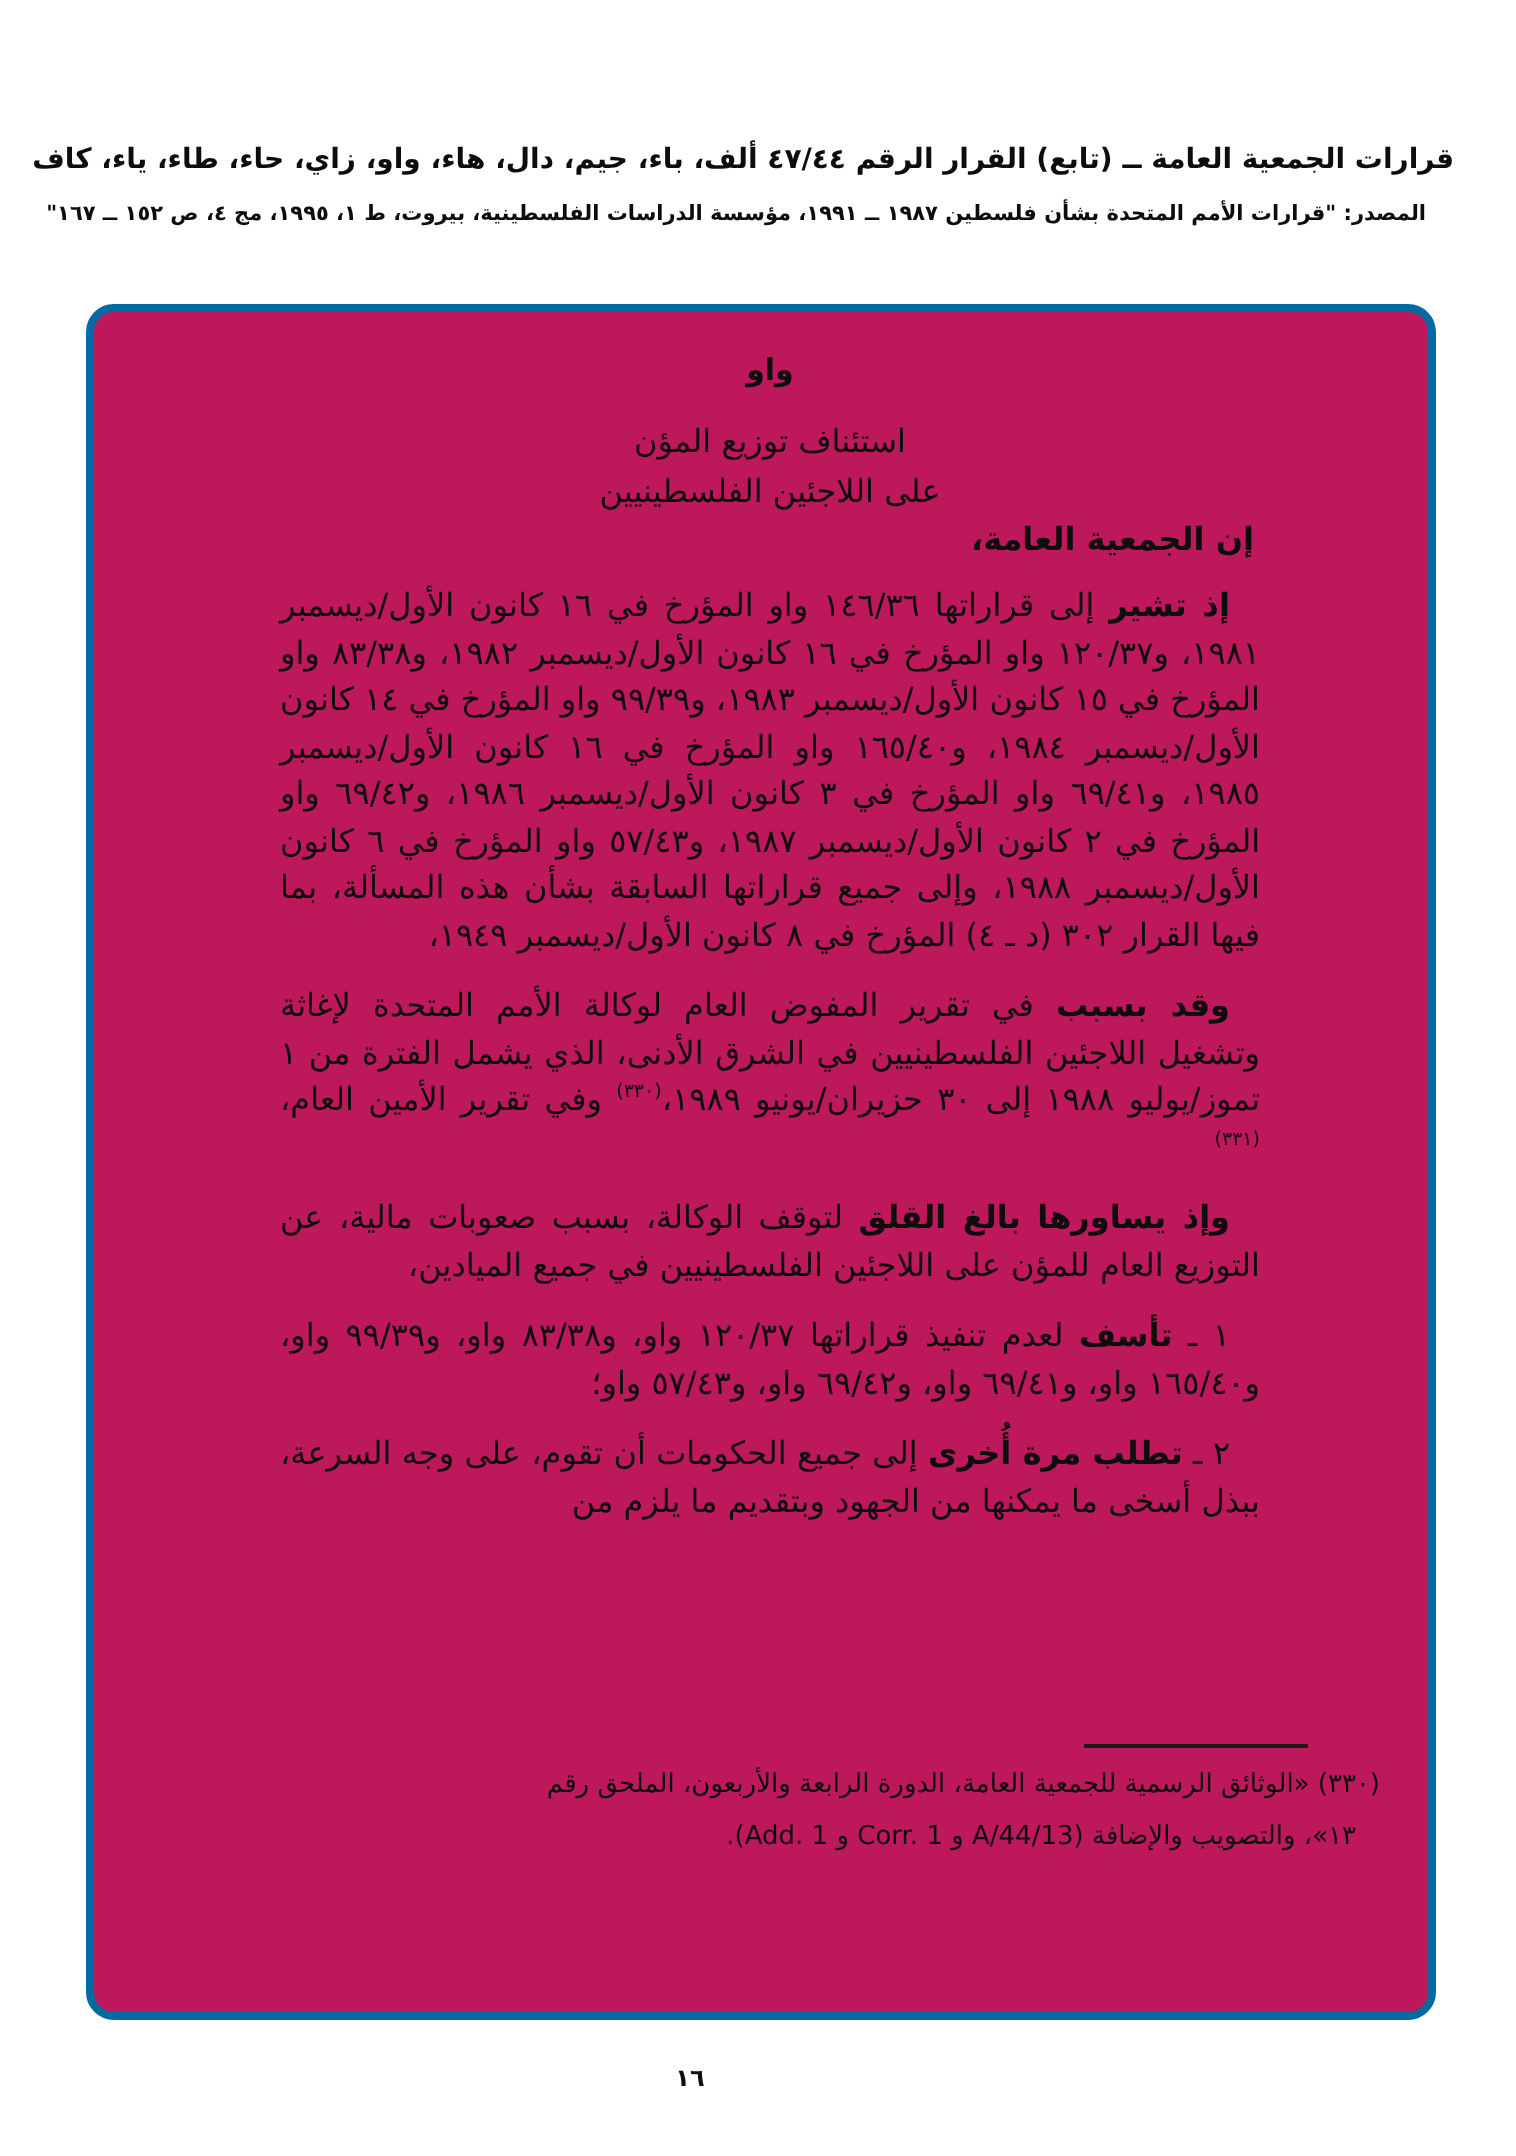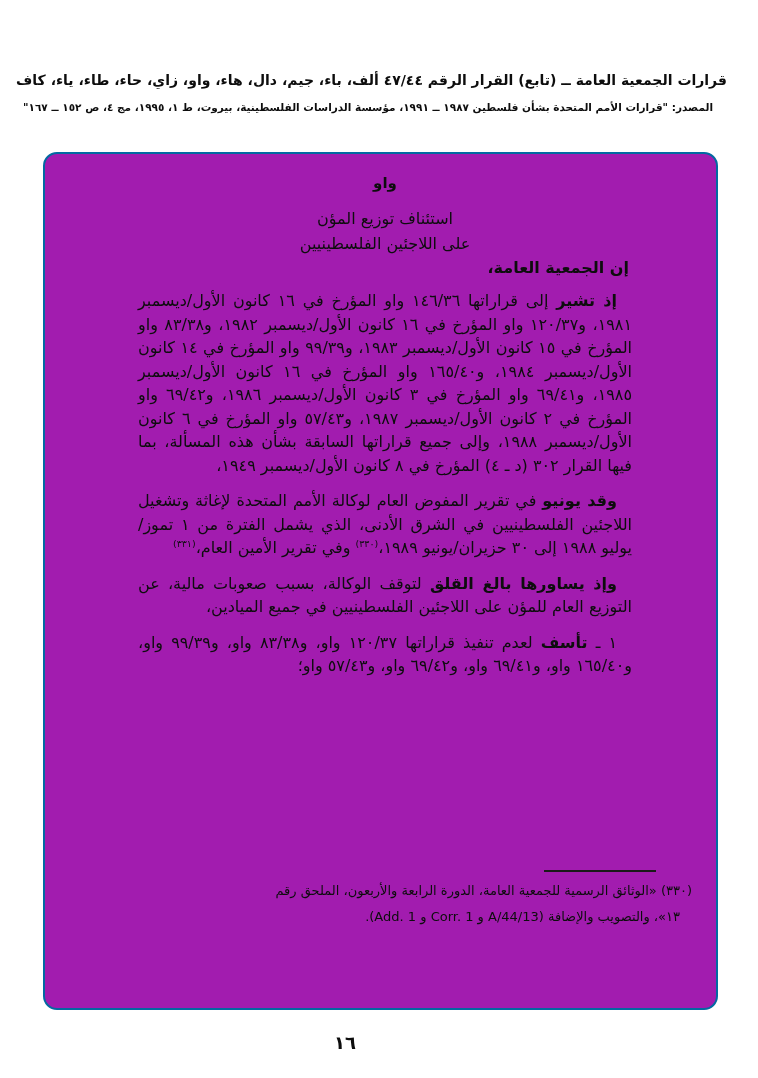--- a/index.html
+++ b/index.html
@@ -12,40 +12,40 @@
     direction:rtl; text-align:right;
     font-size:14px; font-weight:bold; white-space:nowrap;
   }
   .source-line {
     position:absolute; top:101px; right:45px; left:40px;
     direction:rtl; text-align:right;
     font-size:10.5px; font-weight:bold; white-space:nowrap;
   }
   .frame {
     position:absolute; left:43px; top:152px; width:675px; height:858px;
-    box-sizing:border-box; border:2px solid #0369a1; border-radius:14px;
-    background:#a21caf;
+    box-sizing:border-box; border:4px solid #0369a1; border-radius:14px;
+    background:#be185d;
   }
   .content { direction:rtl; padding:20px 72px 0 81px; }
   .waw { text-align:center; font-weight:bold; font-size:15px; margin:0 0 14px 0; }
   .doc-title { text-align:center; font-weight:normal; font-size:16px; line-height:25px; margin:0; }
   .intro { margin:2px 0 5px 0; font-weight:bold; font-size:16px; text-indent:15px; }
   .para { margin:12px; font-size:16px; line-height:23.5px; text-align:justify; text-indent:15px; }
   .para b { font-weight:bold; }
   sup.fn-marker { font-size:9.5px; line-height:0; }
   .footnotes {
     position:absolute; top:716px; right:24px; width:422px;
     direction:rtl; text-align:right; font-size:13px; line-height:26px;
   }
   .fn-rule { border:0; border-top:2px solid #1a1a1a; width:112px; height:0; margin:0 36px 6px 0; }
   .fn { margin:0; padding-right:12px; text-indent:-12px; }
   .fn-short { margin:0 30px 0 0; padding:0; text-indent:0; }
   .page-number {
     position:absolute; top:1032px; left:0; width:690px; text-align:center;
-    font-size:18px; font-weight:bold;
+    font-size:12px; font-weight:bold;
   }
 </style>
 </head>
 <body>
 
 <div class="page">
 
   <div class="header-line">قرارات الجمعية العامة ــ (تابع) القرار الرقم ٤٧/٤٤ ألف، باء، جيم، دال، هاء، واو، زاي، حاء، طاء، ياء، كاف</div>
 
   <div class="source-line">المصدر: "قرارات الأمم المتحدة بشأن فلسطين ١٩٨٧ ــ ١٩٩١، مؤسسة الدراسات الفلسطينية، بيروت، ط ١، ١٩٩٥، مج ٤، ص ١٥٢ ــ ١٦٧"</div>
@@ -56,26 +56,27 @@
       <p class="waw">واو</p>
 
       <p class="doc-title">استئناف توزيع المؤن</p>
 
       <p class="doc-title">على اللاجئين الفلسطينيين</p>
 
       <p class="intro">إن الجمعية العامة،</p>
 
       <p class="para"><b>إذ تشير</b><span> إلى قراراتها ١٤٦/٣٦ واو المؤرخ في ١٦ كانون الأول/ديسمبر ١٩٨١، و١٢٠/٣٧ واو المؤرخ في ١٦ كانون الأول/ديسمبر ١٩٨٢، و٨٣/٣٨ واو المؤرخ في ١٥ كانون الأول/ديسمبر ١٩٨٣، و٩٩/٣٩ واو المؤرخ في ١٤ كانون الأول/ديسمبر ١٩٨٤، و١٦٥/٤٠ واو المؤرخ في ١٦ كانون الأول/ديسمبر ١٩٨٥، و٦٩/٤١ واو المؤرخ في ٣ كانون الأول/ديسمبر ١٩٨٦، و٦٩/٤٢ واو المؤرخ في ٢ كانون الأول/ديسمبر ١٩٨٧، و٥٧/٤٣ واو المؤرخ في ٦ كانون الأول/ديسمبر ١٩٨٨، وإلى جميع قراراتها السابقة بشأن هذه المسألة، بما فيها القرار ٣٠٢ (د ـ ٤) المؤرخ في ٨ كانون الأول/ديسمبر ١٩٤٩،</span></p>
 
-      <p class="para"><b>وقد يونيو</b><span> في تقرير المفوض العام لوكالة الأمم المتحدة لإغاثة وتشغيل اللاجئين الفلسطينيين في الشرق الأدنى، الذي يشمل الفترة من ١ تموز/يوليو ١٩٨٨ إلى ٣٠ حزيران/يونيو ١٩٨٩،</span><sup class="fn-marker">(٣٣٠)</sup><span> وفي تقرير الأمين العام،</span><sup class="fn-marker">(٣٣١)</sup></p>
+      <p class="para"><b>وقد بسبب</b><span> في تقرير المفوض العام لوكالة الأمم المتحدة لإغاثة وتشغيل اللاجئين الفلسطينيين في الشرق الأدنى، الذي يشمل الفترة من ١ تموز/يوليو ١٩٨٨ إلى ٣٠ حزيران/يونيو ١٩٨٩،</span><sup class="fn-marker">(٣٣٠)</sup><span> وفي تقرير الأمين العام،</span><sup class="fn-marker">(٣٣١)</sup></p>
 
       <p class="para"><b>وإذ يساورها بالغ القلق</b><span> لتوقف الوكالة، بسبب صعوبات مالية، عن التوزيع العام للمؤن على اللاجئين الفلسطينيين في جميع الميادين،</span></p>
 
       <p class="para"><span>١ ـ </span><b>تأسف</b><span> لعدم تنفيذ قراراتها ١٢٠/٣٧ واو، و٨٣/٣٨ واو، و٩٩/٣٩ واو، و١٦٥/٤٠ واو، و٦٩/٤١ واو، و٦٩/٤٢ واو، و٥٧/٤٣ واو؛</span></p>
 
+      <p class="para"><span>٢ ـ </span><b>تطلب مرة أُخرى</b><span> إلى جميع الحكومات أن تقوم، على وجه السرعة، ببذل أسخى ما يمكنها من الجهود وبتقديم ما يلزم من</span></p>
 
     </div>
 
     <div class="footnotes">
       <div class="fn-rule"></div>
       <p class="fn">(٣٣٠) «الوثائق الرسمية للجمعية العامة، الدورة الرابعة والأربعون، الملحق رقم ١٣»، والتصويب والإضافة (A/44/13 و Corr. 1 و Add. 1).</p>
     </div>
   </div>
 
   <div class="page-number">١٦</div>

